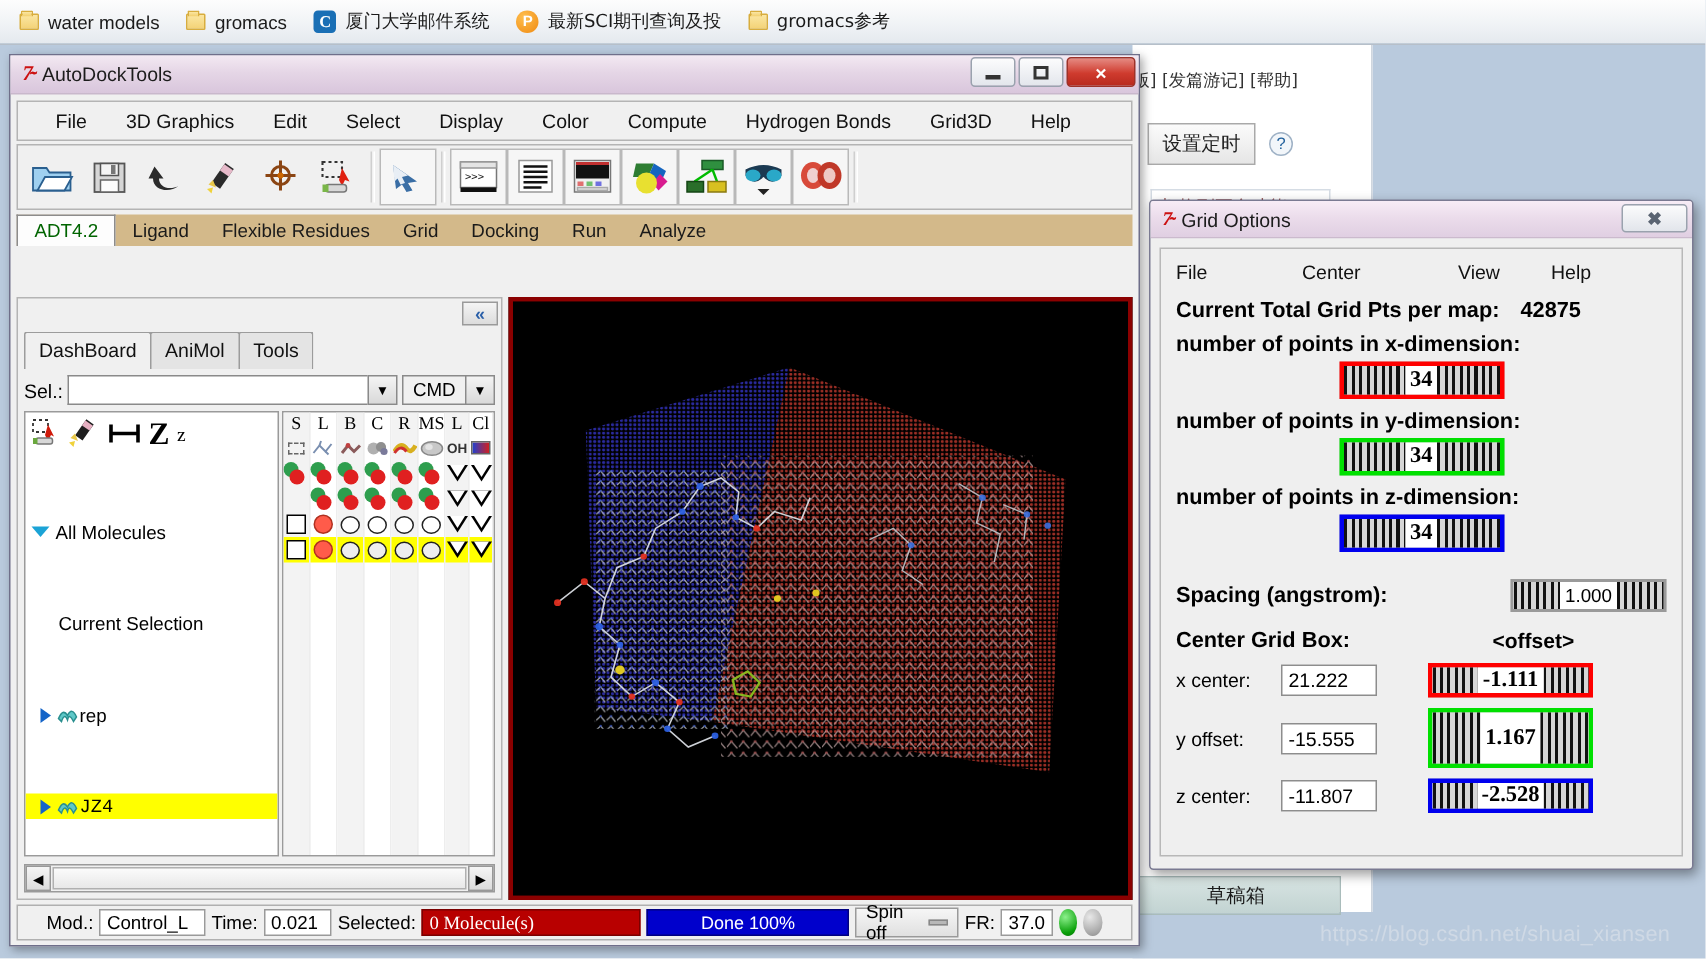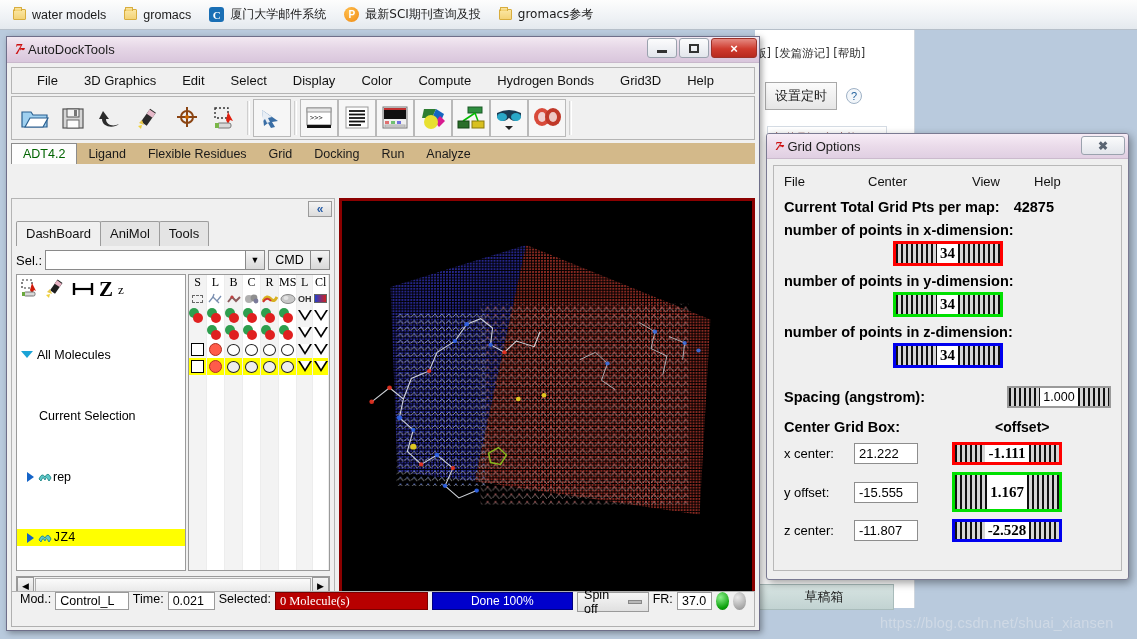--- a/index.html
+++ b/index.html
@@ -254,23 +254,23 @@
 
   
   #viewport {
     position: absolute; left: 328px; top: 0; right: 0; height: 100%;
     background: #000; border: 3px solid #8b0000;
   }
   #vp-canvas { position: absolute; inset: 0; overflow: hidden; }
 
   
   #statusbar {
-    position: absolute; left: 4px; right: 4px; bottom: 3px; height: 36px;
+    position: absolute; left: 4px; right: 4px; bottom: 3px; height: 24px;
     border: 1px solid #b0b0b0; background: #f0f0f0;
-    display: flex; padding: 0 8px; gap: 4px; font-size: 12.5px;
+    display: flex; align-items: center; padding: 0 19px; gap: 4px; font-size: 12.5px;
   }
   .sfield {
     background: #fff; border: 1px solid #9a9a9a; height: 18px; padding: 0 4px;
     display: flex; align-items: center; font-size: 12.5px; color: #000;
   }
   #sel-count {
     background: #b80000; color: #fff; height: 18px; width: 172px;
     border: 1px solid #7a0000; display: flex; align-items: center; padding-left: 4px;
     font-size: 12.5px;
     font-family: Liberation Serif, serif;

